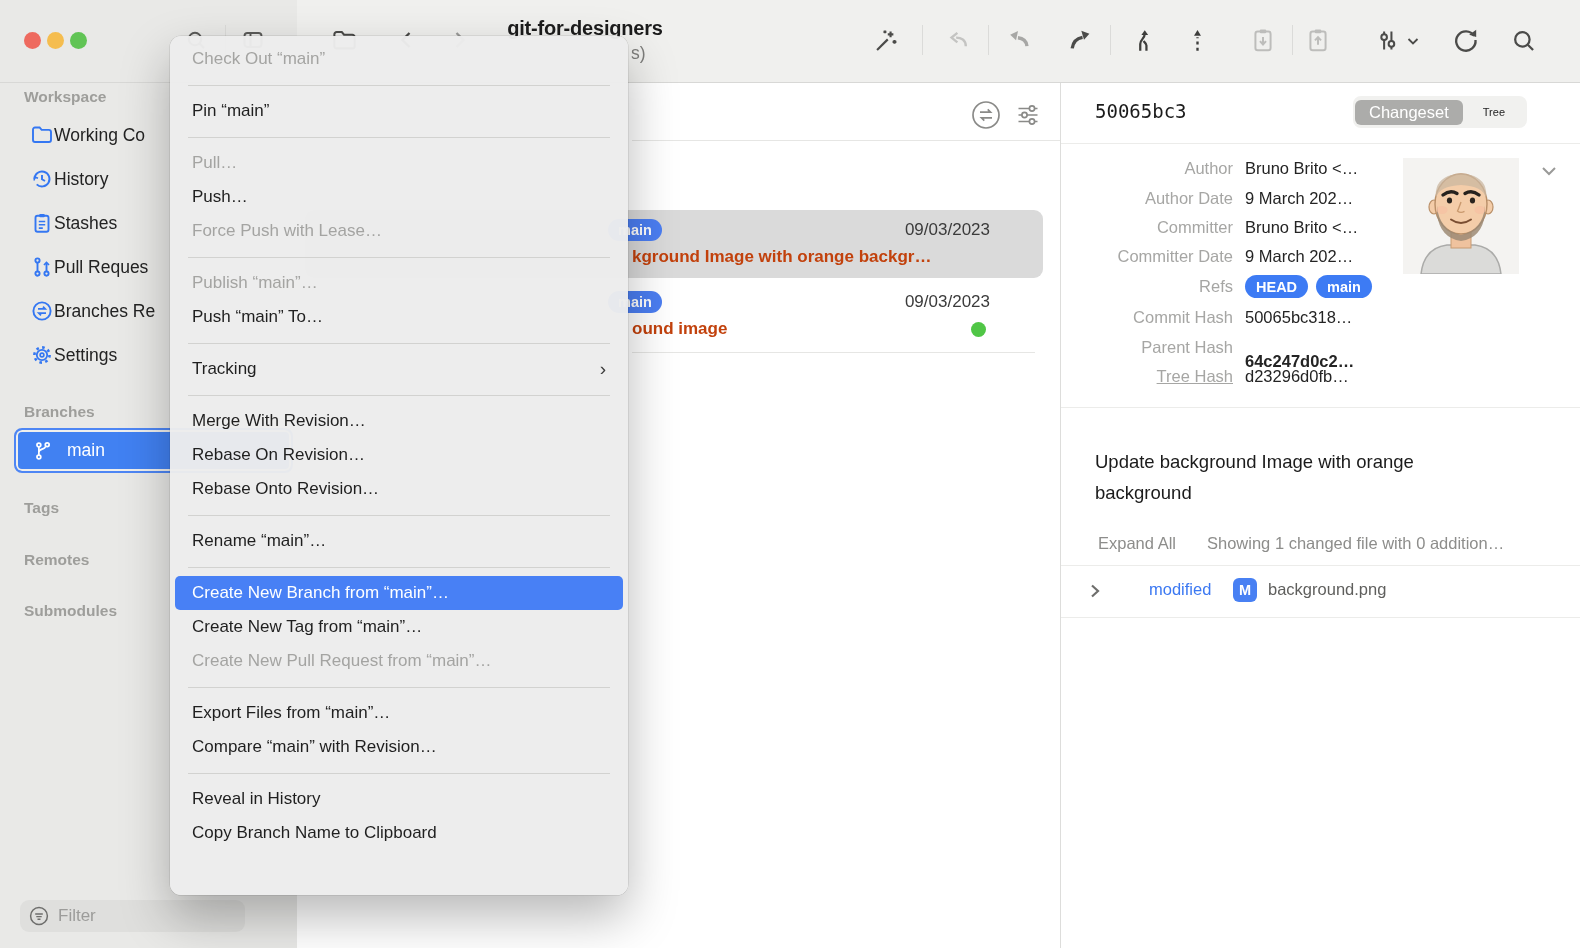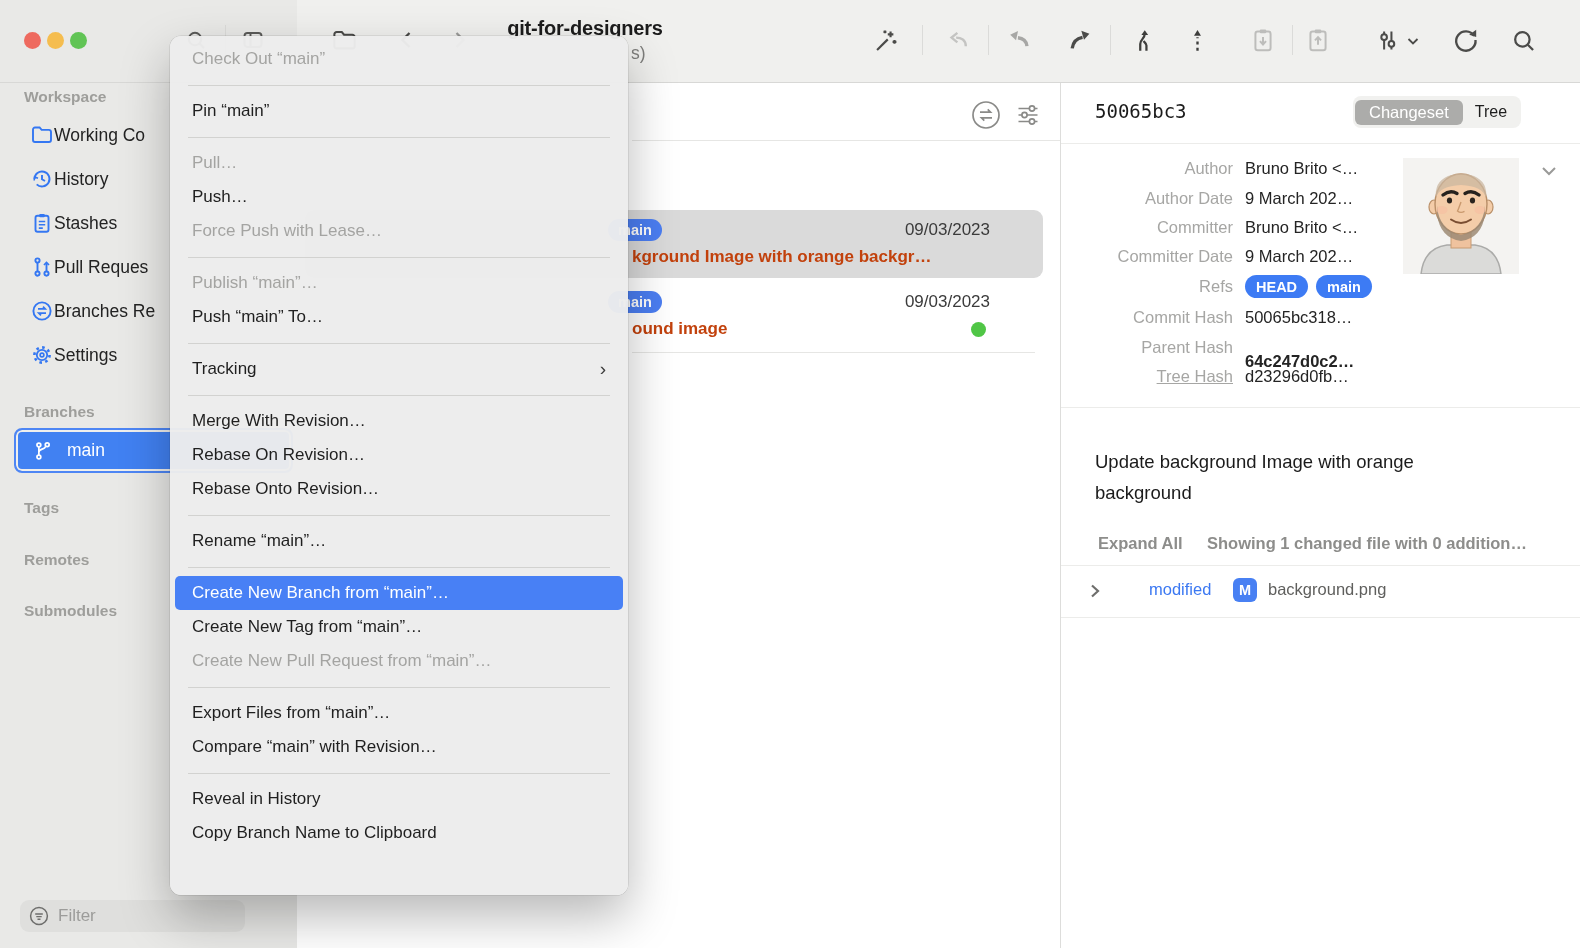--- a/index.html
+++ b/index.html
@@ -38,28 +38,28 @@
           display:flex;align-items:center;padding:0 10px;}
   .row-date{width:160px;text-align:right;font-size:17px;color:#3b3b3b;}
   .row-msg{font-size:17px;color:#c2410c;font-weight:bold;}
   .green-dot{left:971px;top:322px;width:15px;height:15px;border-radius:50%;background:#50C646;}
 
   
   .rightpanel{left:1060px;top:83px;width:520px;height:865px;background:#fff;border-left:1px solid #DDDDDB;box-sizing:border-box;z-index:2;}
   .hash{left:1095px;top:100px;font-family:"DejaVu Sans Mono","Liberation Mono",monospace;font-size:19px;color:#1b1b1b;}
   .seg{left:1353px;top:96px;height:32px;background:#F1F1EF;border-radius:8px;display:flex;align-items:center;padding:2px;box-sizing:border-box;}
   .seg .on{background:#ACACAA;color:#fff;border-radius:6px;padding:3px 14px;font-size:16.5px;}
-  .seg .off{color:#1e1e1e;padding:3px 12px;font-size:16px;}
+  .seg .off{color:#1e1e1e;padding:3px 20px;font-size:11px;}
   .d-label{width:170px;text-align:right;font-size:16.5px;color:#A6A6A4;left:1063px;}
   .d-value{left:1245px;font-size:16.5px;color:#242424;}
   .ref-pill{height:23px;border-radius:11.5px;background:#3D7BF4;color:#fff;font-size:14.5px;font-weight:bold;
           display:flex;align-items:center;padding:0 11px;}
   .avatar{left:1403px;top:158px;width:116px;height:116px;background:#F4F3F1;}
   .commit-msg{left:1095px;top:446px;width:400px;font-size:18.5px;line-height:31px;color:#1b1b1b;}
-  .gray-sm{font-size:16.5px;color:#8D8D8B;font-weight:bold;}
+  .gray-sm{font-size:16.5px;color:#8D8D8B;}
   .file-status{color:#3B78F2;font-size:16.5px;}
   .m-badge{width:24px;height:24px;border-radius:6px;background:#4880F3;color:#fff;font-weight:bold;font-size:14.5px;
           display:flex;align-items:center;justify-content:center;}
   .file-name{color:#5f5f5d;font-size:16.5px;}
   .r-divider{left:1061px;width:519px;height:1px;background:#ECECEA;}
 
   
   .menu{left:170px;top:36px;width:458px;height:859px;z-index:50;background:rgba(236,236,236,0.97);
         border-radius:11px;box-shadow:0 22px 50px rgba(0,0,0,.28),0 0 0 .5px rgba(0,0,0,.14);
         padding:6px 0;box-sizing:border-box;display:flex;flex-direction:column;}

